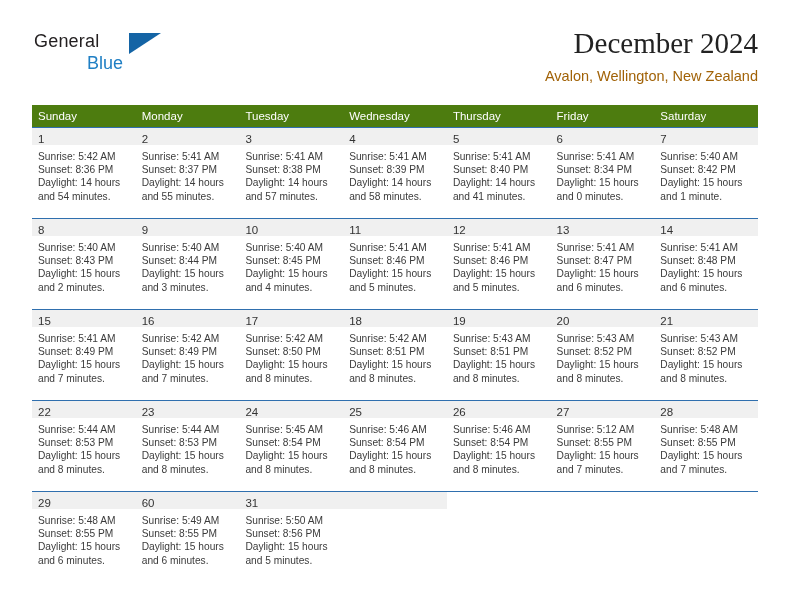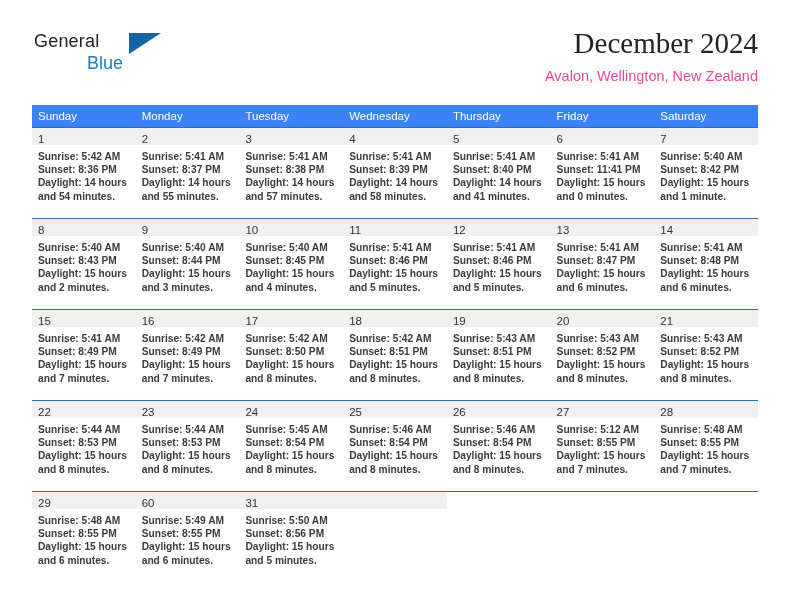--- a/index.html
+++ b/index.html
@@ -73,38 +73,38 @@
     font-size: 29px;
     font-weight: normal;
     color: #222222;
     line-height: 34px;
     white-space: nowrap;
     font-family: Liberation Serif, serif;
   }
   .cal-subtitle {
     margin-top: 8px;
     font-size: 14.5px;
-    color: #ec4899;
+    color: #a16207;
     line-height: 17px;
     white-space: nowrap;
   }
 
   
   .calendar {
     position: absolute;
     left: 32px;
     top: 105px;
     width: 726px;
   }
   .cal-row {
     display: flex;
     width: 100%;
   }
   .head-row {
-    background: #3b82f6;
+    background: #4d7c0f;
   }
   .head-cell {
     flex: 1 1 0;
     box-sizing: border-box;
     padding: 4px 0 4px 6px;
     color: #ffffff;
     font-size: 11.5px;
     line-height: 14px;
     white-space: nowrap;
     overflow: hidden;
@@ -130,21 +130,20 @@
     padding: 1px 0 0 6px;
     box-sizing: border-box;
   }
   .day-num {
     font-size: 11.5px;
     line-height: 15px;
     color: #333333;
   }
   .day-body {
     padding: 5px 7px 0 6px;
-    font-weight: bold;
   }
   .day-line {
     font-size: 10.2px;
     line-height: 13.2px;
     color: #3b3b3b;
     white-space: nowrap;
   }
   .day-cell.empty .day-num-band {
     background: #f0f0f0;
   }
@@ -227,21 +226,21 @@
           <div class="day-line">Sunrise: 5:41 AM</div>
           <div class="day-line">Sunset: 8:40 PM</div>
           <div class="day-line">Daylight: 14 hours</div>
           <div class="day-line">and 41 minutes.</div>
         </div>
       </div>
       <div class="day-cell">
         <div class="day-num-band"><span class="day-num">6</span></div>
         <div class="day-body">
           <div class="day-line">Sunrise: 5:41 AM</div>
-          <div class="day-line">Sunset: 11:41 PM</div>
+          <div class="day-line">Sunset: 8:34 PM</div>
           <div class="day-line">Daylight: 15 hours</div>
           <div class="day-line">and 0 minutes.</div>
         </div>
       </div>
       <div class="day-cell">
         <div class="day-num-band"><span class="day-num">7</span></div>
         <div class="day-body">
           <div class="day-line">Sunrise: 5:40 AM</div>
           <div class="day-line">Sunset: 8:42 PM</div>
           <div class="day-line">Daylight: 15 hours</div>

